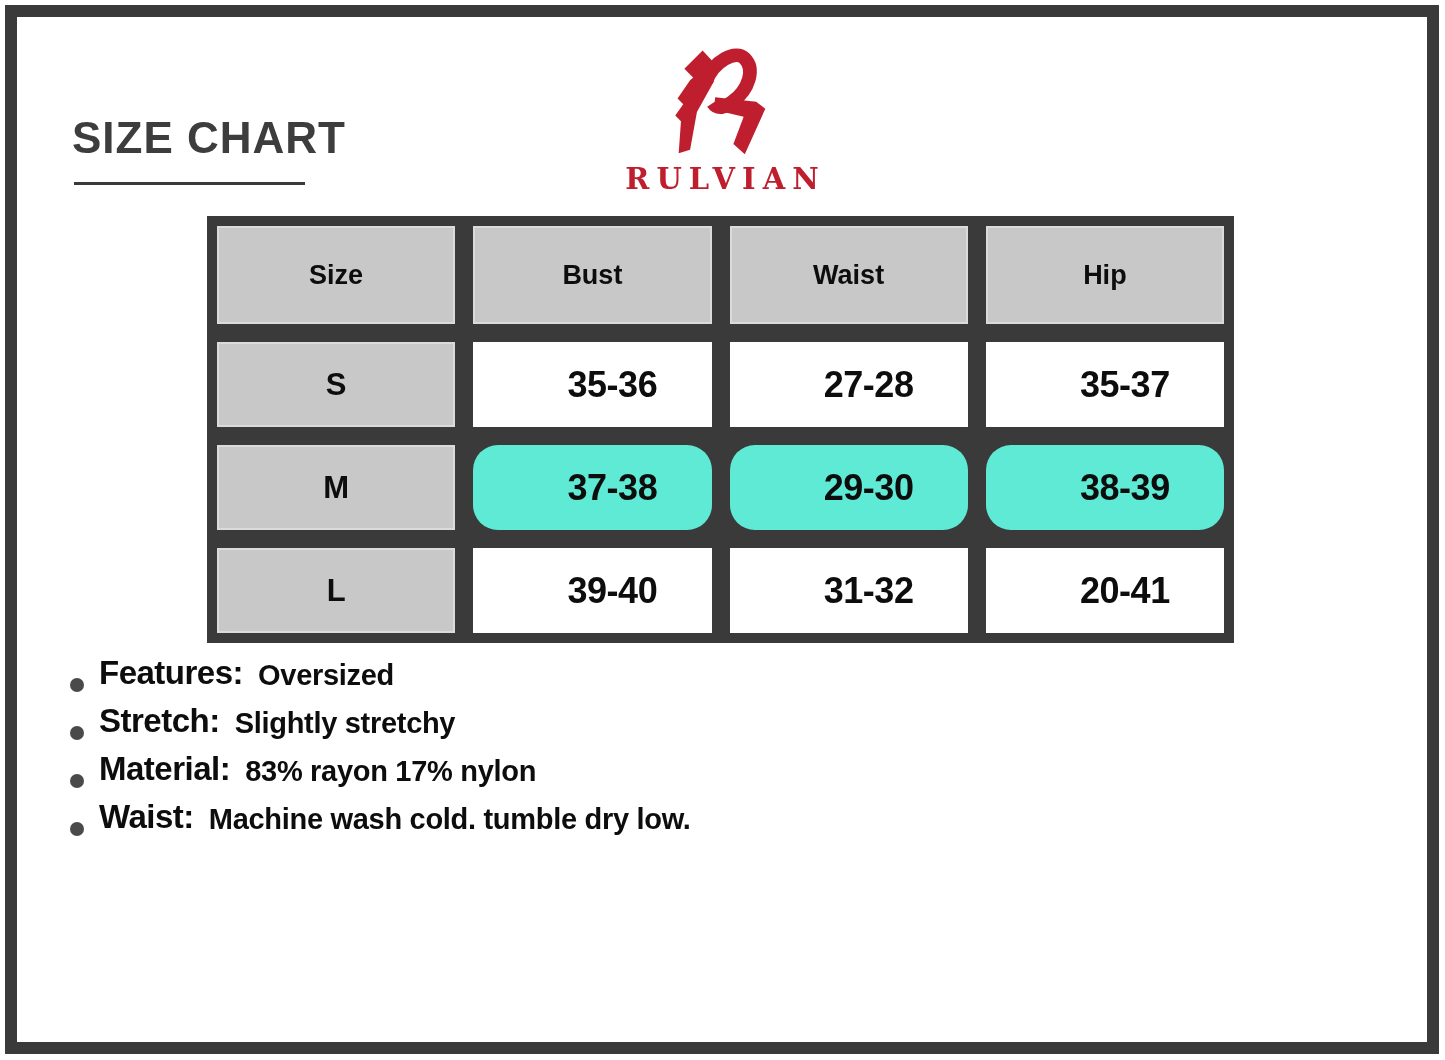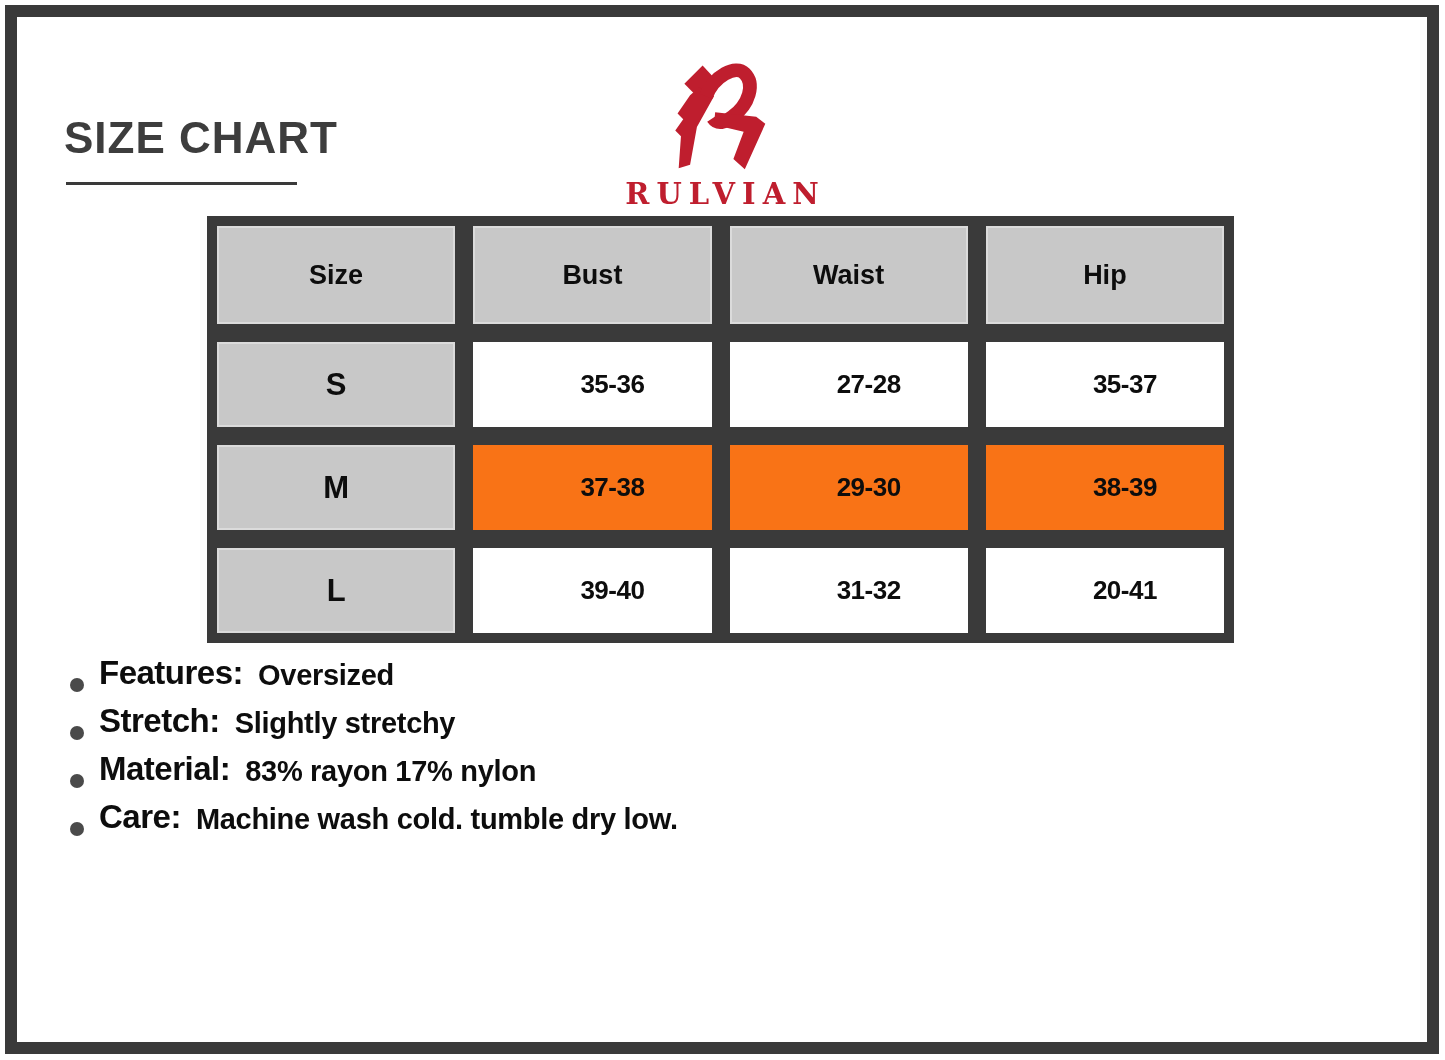--- a/index.html
+++ b/index.html
@@ -12,46 +12,46 @@
   *{margin:0;padding:0;box-sizing:border-box;}
   html,body{width:1445px;height:1060px;background:#ffffff;overflow:hidden;
     font-family:"Liberation Sans", sans-serif;}
   .canvas{position:relative;width:1445px;height:1060px;background:#ffffff;}
 
   
   .frame{position:absolute;left:5px;top:5px;right:6px;bottom:6px;
     border:12px solid var(--dark);pointer-events:none;}
 
   
-  .title-wrap{position:absolute;left:64px;top:116px;}
+  .title-wrap{position:absolute;left:72px;top:116px;}
   .page-title{font-size:44px;font-weight:bold;color:var(--title-gray);
     letter-spacing:1px;line-height:1;}
   .title-underline{margin-top:22px;margin-left:2px;width:231px;height:3px;
     background:var(--dark);}
 
   
-  .brand{position:absolute;left:572px;top:61px;width:300px;text-align:center;}
+  .brand{position:absolute;left:572px;top:46px;width:300px;text-align:center;}
   .brand svg{display:block;margin:0 auto;width:118px;height:114px;}
   .wordmark{margin-top:2px;font-family:"DejaVu Serif", serif;font-weight:bold;
     font-size:29px;letter-spacing:7px;color:var(--brand-red);text-indent:7px;}
 
   
   .size-table{position:absolute;left:207px;top:216px;width:1027px;
     background:var(--dark);padding:10px;
     display:grid;grid-template-columns:repeat(4,1fr);
     grid-template-rows:98px 85px 85px 85px;
     column-gap:13px;row-gap:10px;gap:18px;}
   .cell{display:flex;align-items:center;justify-content:center;
     font-weight:bold;color:var(--text-dark);background:#ffffff;}
   .cell.head{background:var(--gray-cell);font-size:27px;
     box-shadow:inset 0 0 0 2px rgba(255,255,255,0.35);}
   .cell.size-col{background:var(--gray-cell);font-size:31px;
     box-shadow:inset 0 0 0 2px rgba(255,255,255,0.35);}
-  .cell.data{font-size:26px;letter-spacing:-0.5px;padding-left:40px;}
-  .cell.row-m{background:#f97316;}
+  .cell.data{font-size:36px;letter-spacing:-0.5px;padding-left:40px;}
+  .cell.row-m{background:#5eead4;border-radius:25px;}
 
   
   .details{position:absolute;left:70px;top:654px;list-style:none;}
   .details li{display:flex;align-items:flex-end;height:38px;margin-bottom:10px;}
   .dot{width:14px;height:14px;border-radius:50%;background:#4a4a4a;
     flex:0 0 14px;margin-right:15px;margin-top:-4px;}
   .d-label{font-size:33px;font-weight:bold;color:var(--text-dark);letter-spacing:-0.5px;}
   .d-value{font-size:29px;font-weight:bold;color:var(--text-dark);
     margin-left:15px;letter-spacing:-0.3px;}
 </style>
@@ -111,18 +111,18 @@
         <span class="d-label">Stretch:</span>
         <span class="d-value">Slightly stretchy</span>
       </li>
       <li>
         <span class="dot"></span>
         <span class="d-label">Material:</span>
         <span class="d-value">83% rayon 17% nylon</span>
       </li>
       <li>
         <span class="dot"></span>
-        <span class="d-label">Care:</span>
+        <span class="d-label">Waist:</span>
         <span class="d-value">Machine wash cold. tumble dry low.</span>
       </li>
     </ul>
 
 </div>
 
 </body></html>

